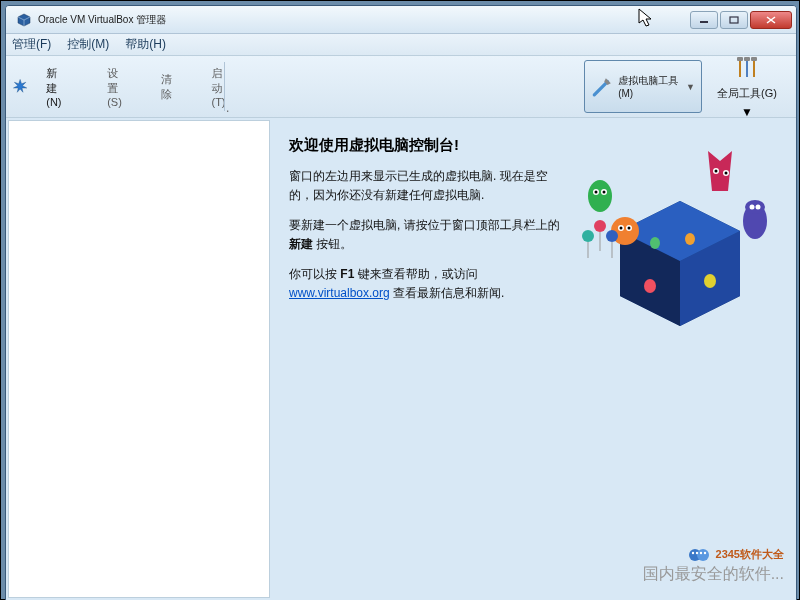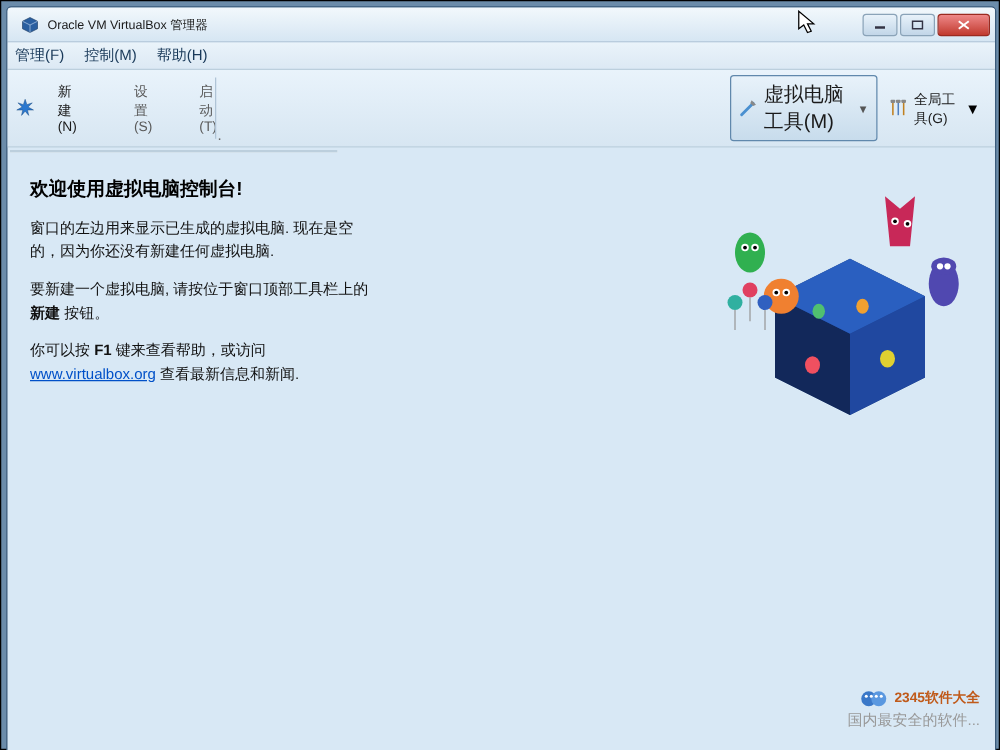--- a/index.html
+++ b/index.html
@@ -24,38 +24,38 @@
 .toolbar { height: 62px; background: linear-gradient(#e9f3fb, #d7e6f2); border-bottom: 1px solid #bccfdd; display: flex; align-items: stretch; padding: 0 6px; }
 .tool-btn { width: 52px; display: flex; flex-direction: row; align-items: center; justify-content: center; gap: 18px; cursor: default; }
 .tool-btn .icon-box { width: 34px; height: 34px; display: flex; align-items: center; justify-content: center; }
 .tool-btn .lbl { font-size: 11px; color: #1a1a1a; }
 .tool-btn.disabled .lbl { color: #5a5a5a; margin-left: 31px; }
 .toolbar-divider { width: 1px; background: #b0c4d6; margin: 6px 4px; position: relative; }
 .toolbar-divider::after { content: "."; position: absolute; bottom: -4px; left: 2px; color: #666; }
 .toolbar-spacer { flex: 1; }
 .tool-group-right { display: flex; align-items: stretch; }
 .tool-btn-wide { width: 118px; flex-direction: row; gap: 4px; border: 1px solid #a5b8c8; border-radius: 3px; background: linear-gradient(#f4faff, #dbe8f3); margin: 4px 2px; padding: 0 6px; position: relative; }
-.tool-btn-wide .lbl { font-size: 16px; }
+.tool-btn-wide .lbl { font-size: 10px; }
 .tool-btn-wide .chev { font-size: 9px; color: #555; margin-left: 2px; }
 .tool-btn-wide.active { background: linear-gradient(#e8f2fa, #c8dcec); border-color: #6088ac; }
-.tool-btn-plain { width: 86px; flex-direction: row; gap: 4px; margin: 4px 0; padding: 0 6px; }
-
-.content { display: flex; height: calc(100% - 112px); flex-direction: column; }
+.tool-btn-plain { width: 86px; flex-direction: column; gap: 4px; margin: 4px 0; padding: 0 6px; }
+
+.content { display: flex; height: calc(100% - 112px); }
 .sidebar { width: 262px; background: #fff; border: 1px solid #bccfdd; margin: 2px 1px 2px 2px; }
 .main { flex: 1; padding: 18px 16px 8px 18px; position: relative; overflow: hidden; }
 .main h2 { font-size: 15px; font-weight: bold; margin-bottom: 12px; color: #000; }
 .main p { font-size: 12px; line-height: 1.55; margin-bottom: 12px; color: #111; max-width: 280px; }
 .main a { color: #0050c8; text-decoration: underline; }
 .artwork { position: absolute; right: 6px; top: 18px; width: 220px; height: 220px; }
 
 .cursor { position: absolute; left: 638px; top: 8px; font-size: 18px; color: #000; pointer-events: none; z-index: 100; }
 
 .watermark { position: absolute; right: 12px; bottom: 15px; font-size: 11px; color: #888; text-align: right; line-height: 1.4; }
 .watermark .brand { color: #c05a1a; font-weight: bold; }
-.watermark .sub { color: #999; font-size: 12px; padding-left: 25px; }
+.watermark .sub { color: #999; font-size: 16px; padding-left: 25px; }
 .wm-icon { display: inline-block; width: 24px; height: 16px; vertical-align: middle; }
 
 svg { display: block; }
 </style>
 </head>
 <body>
 
 <div class="outer-frame">
 <div class="window">
 
@@ -107,20 +107,28 @@
     <div class="tool-btn disabled">
       <span class="icon-box">
         <svg viewBox="0 0 34 34">
               <g transform="translate(17 17)" opacity="0.55">
                 <circle r="11" fill="none" stroke="#888" stroke-width="4" stroke-dasharray="4 3"></circle>
                 <circle r="4" fill="#aaa"></circle>
               </g>
             </svg>
       </span>
       <span class="lbl">设置(S)</span>
+    </div>
+    <div class="tool-btn disabled">
+      <span class="icon-box">
+        <svg viewBox="0 0 34 34" opacity="0.55">
+              <path d="M13 6 h8 v12 h6 l-10 10 -10 -10 h6 z" fill="#b0b0b0" stroke="#888"></path>
+            </svg>
+      </span>
+      <span class="lbl">清除</span>
     </div>
     <div class="tool-btn disabled">
       <span class="icon-box">
         <svg viewBox="0 0 34 34" opacity="0.55">
               <path d="M6 13 h12 v-6 l10 10 -10 10 v-6 h-12 z" fill="#b0b0b0" stroke="#888"></path>
             </svg>
       </span>
       <span class="lbl">启动(T)</span>
     </div>
     <div class="toolbar-divider"></div>

